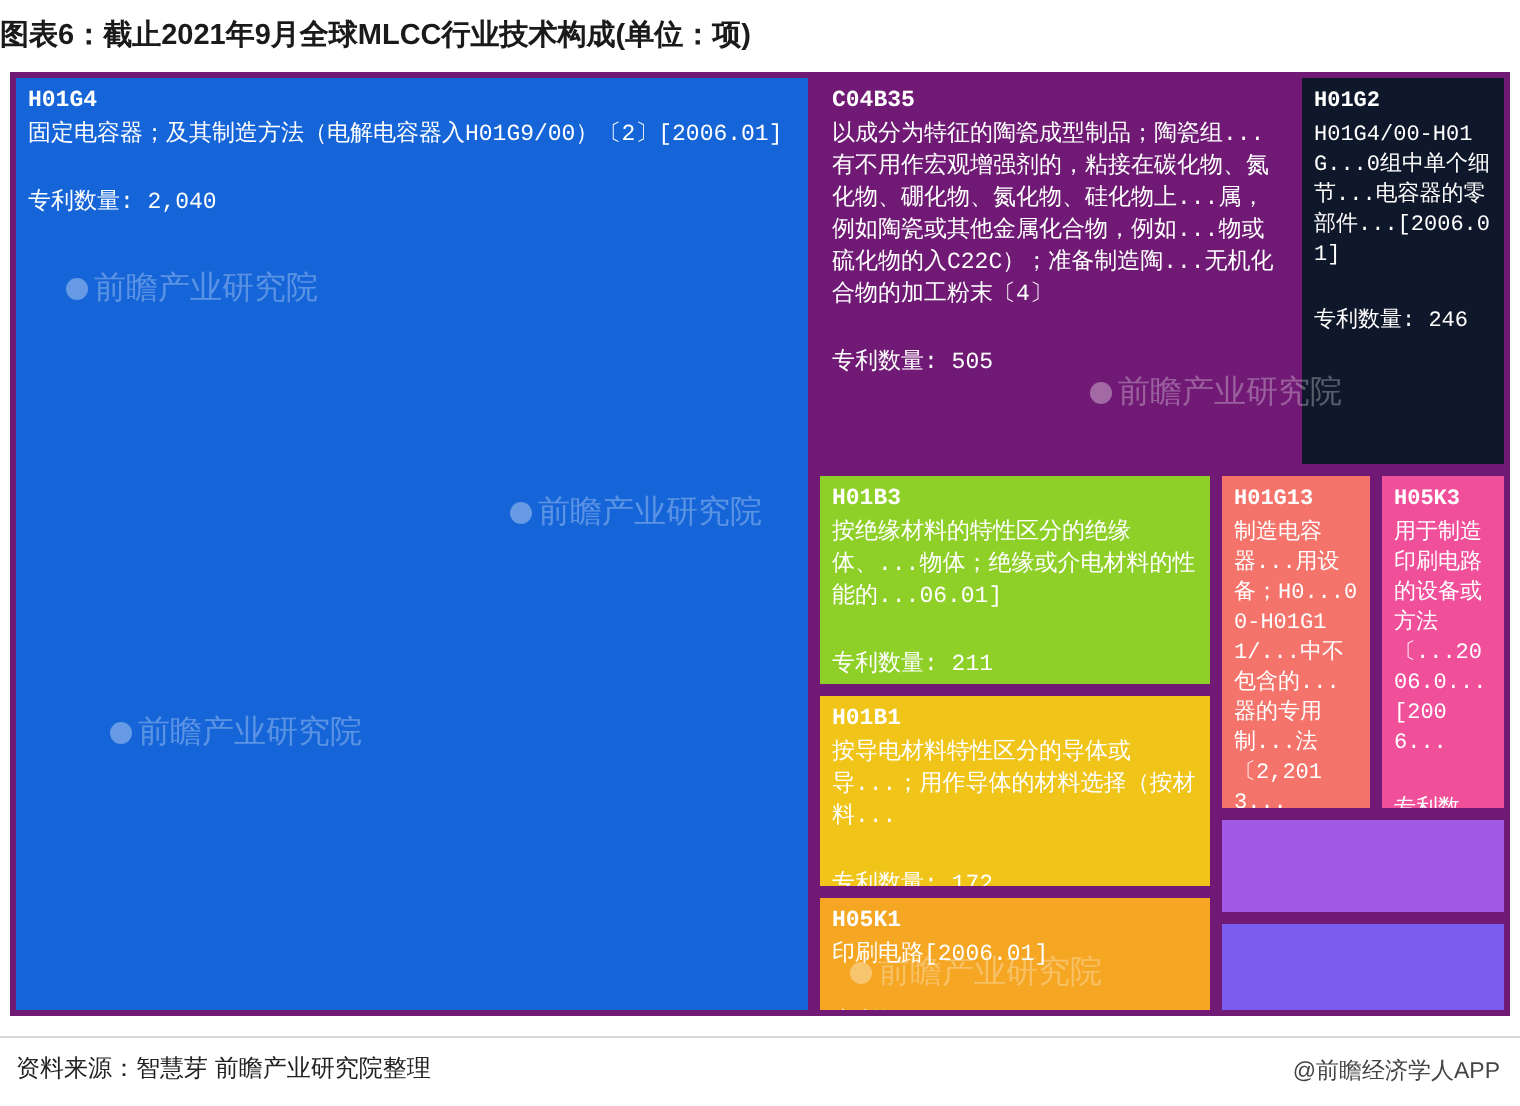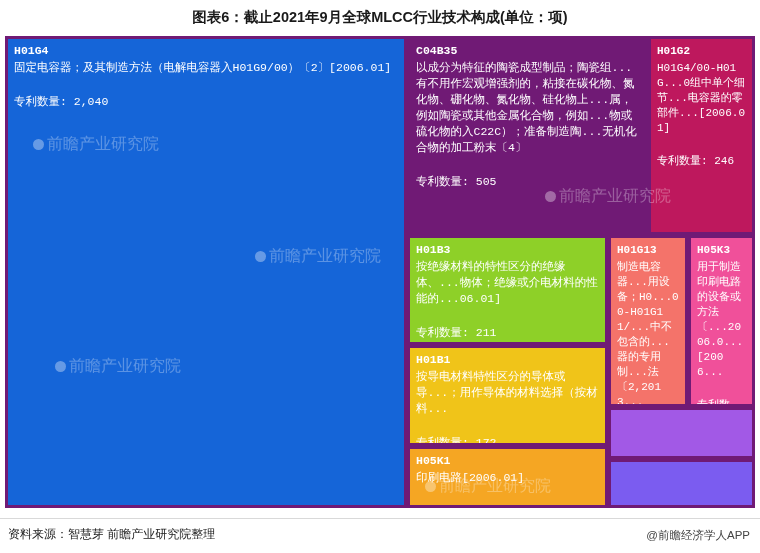--- a/index.html
+++ b/index.html
@@ -18,21 +18,21 @@
     position: relative;
     width: 760px;
     height: 553px;
     background: #ffffff;
   }
   .chart-title {
     position: absolute;
     left: 0;
     top: 8px;
     width: 760px;
-    text-align: center;
+    text-align: left;
     font-size: 14.5px;
     font-weight: bold;
     color: #1a1a1a;
     letter-spacing: 0px;
   }
   .treemap {
     position: absolute;
     left: 5px;
     top: 36px;
     width: 750px;
@@ -128,21 +128,21 @@
       <div class="desc">固定电容器；及其制造方法（电解电容器入H01G9/00）〔2〕[2006.01]</div>
       <div class="count">专利数量: 2,040</div>
     </div>
 
     <div class="tile" style="left:402px; top:0px; width:241px; height:199px; background:#701a75;">
       <div class="code">C04B35</div>
       <div class="desc">以成分为特征的陶瓷成型制品；陶瓷组...有不用作宏观增强剂的，粘接在碳化物、氮化物、硼化物、氮化物、硅化物上...属，例如陶瓷或其他金属化合物，例如...物或硫化物的入C22C）；准备制造陶...无机化合物的加工粉末〔4〕</div>
       <div class="count">专利数量: 505</div>
     </div>
 
-    <div class="tile narrow" style="left:643px; top:0px; width:107px; height:199px; background:#be185d;">
+    <div class="tile narrow" style="left:643px; top:0px; width:107px; height:199px; background:#0f172a;">
       <div class="code">H01G2</div>
       <div class="desc">H01G4/00-H01G...0组中单个细节...电容器的零部件...[2006.01]</div>
       <div class="count">专利数量: 246</div>
     </div>
 
     <div class="tile" style="left:402px; top:199px; width:201px; height:110px; background:#8ed028;">
       <div class="code">H01B3</div>
       <div class="desc">按绝缘材料的特性区分的绝缘体、...物体；绝缘或介电材料的性能的...06.01]</div>
       <div class="count">专利数量: 211</div>
     </div>

